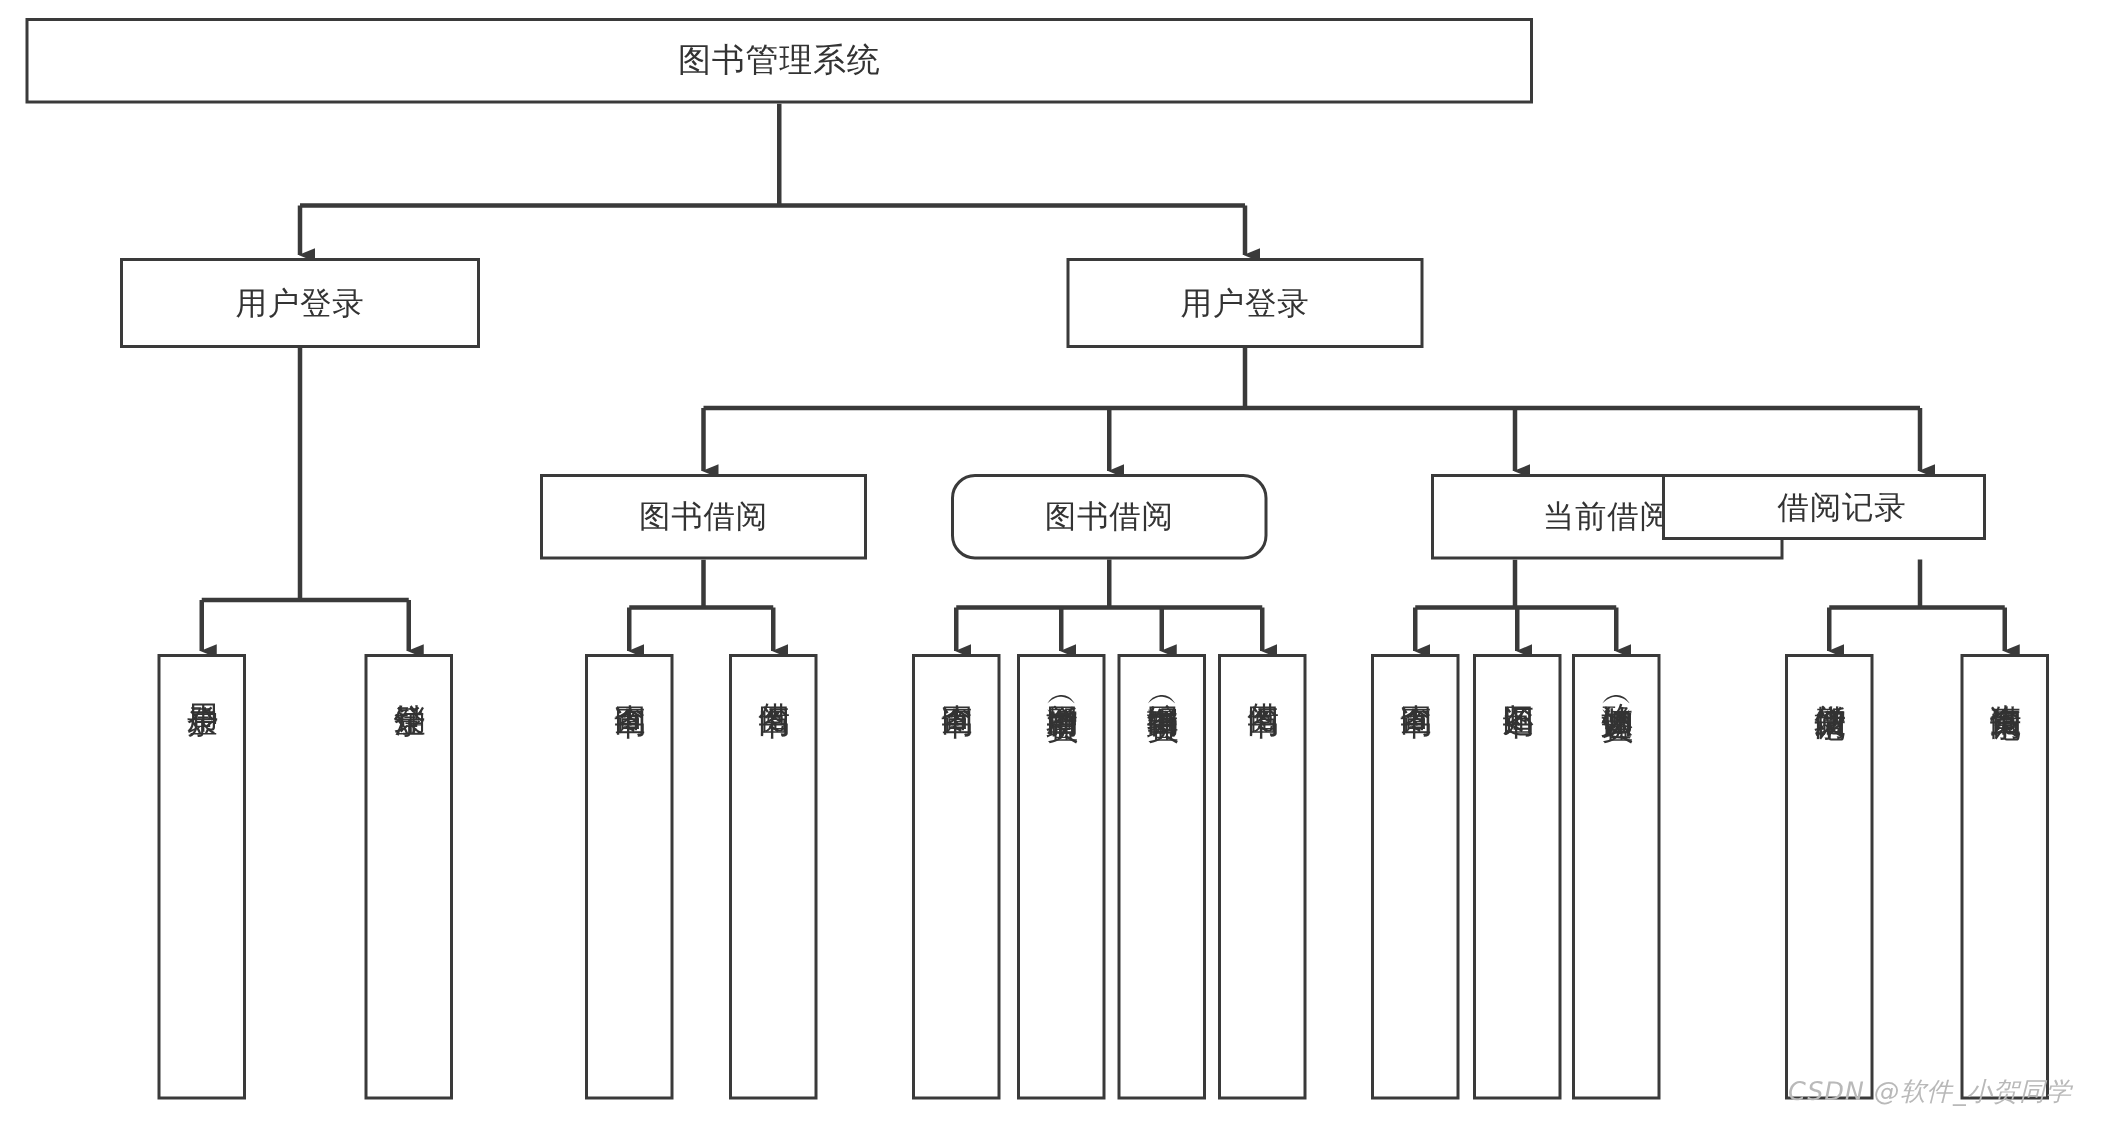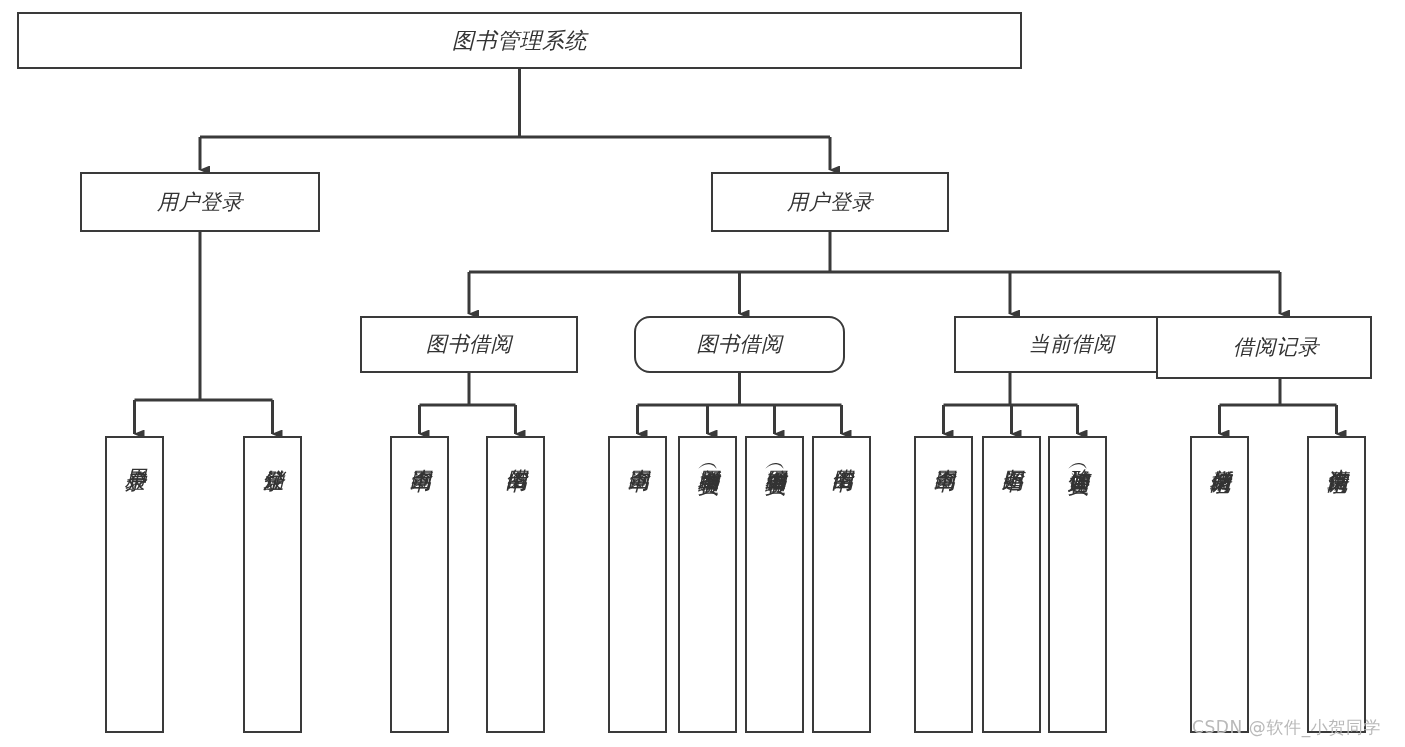--- a/index.html
+++ b/index.html
@@ -25,21 +25,20 @@
   }
   .node{
     position:absolute;
     box-sizing:border-box;
     background:#ffffff;
     border:2px solid #3a3a3a;
     display:flex;
     align-items:center;
     justify-content:center;
     z-index:2;
-    font-style:italic;
   }
   .node .label{
     font-size:21px;
     line-height:1.18;
     color:#333333;
     letter-spacing:0.5px;
     white-space:nowrap;
     text-align:center;
   }
   .node.root .label{font-size:22px;}
@@ -60,20 +59,21 @@
   #watermark{
     position:absolute;
     left:1192px;
     top:716px;
     font-size:17px;
     color:#b9b9b9;
     letter-spacing:0.6px;
     white-space:nowrap;
     z-index:3;
     font-family:"DejaVu Sans","Liberation Sans",sans-serif;
+    font-style:italic;
   }
 </style>
 </head>
 <body>
 
 <div id="diagram">
 
   <svg id="edges" viewBox="0 0 1405 747" width="1405" height="747" xmlns="http://www.w3.org/2000/svg">
     <defs>
       <marker id="arrowhead" markerWidth="9" markerHeight="11" refX="4.5" refY="10" orient="auto" markerUnits="userSpaceOnUse">
@@ -122,21 +122,21 @@
       </div>
       <div class="node level2" style="left: 360px; top: 316px; width: 218px; height: 57px;">
         <span class="label">图书借阅</span>
       </div>
       <div class="node level2" style="left: 634px; top: 316px; width: 211px; height: 57px; border-radius: 16px;">
         <span class="label">图书借阅</span>
       </div>
       <div class="node level2" style="left: 954px; top: 316px; width: 235px; height: 57px;">
         <span class="label">当前借阅</span>
       </div>
-      <div class="node level2" style="left: 1156px; top: 316px; width: 216px; height: 63px; padding-left: 24px;">
+      <div class="node level2" style="left: 1108px; top: 316px; width: 216px; height: 44px; padding-left: 24px;">
         <span class="label">借阅记录</span>
       </div>
       <div class="node leaf" style="left: 105px; top: 436px; width: 59px; height: 297px;">
         <span class="label">用户登录</span>
       </div>
       <div class="node leaf" style="left: 243px; top: 436px; width: 59px; height: 297px;">
         <span class="label">注销登录</span>
       </div>
       <div class="node leaf" style="left: 390px; top: 436px; width: 59px; height: 297px;">
         <span class="label">查询图书</span>

